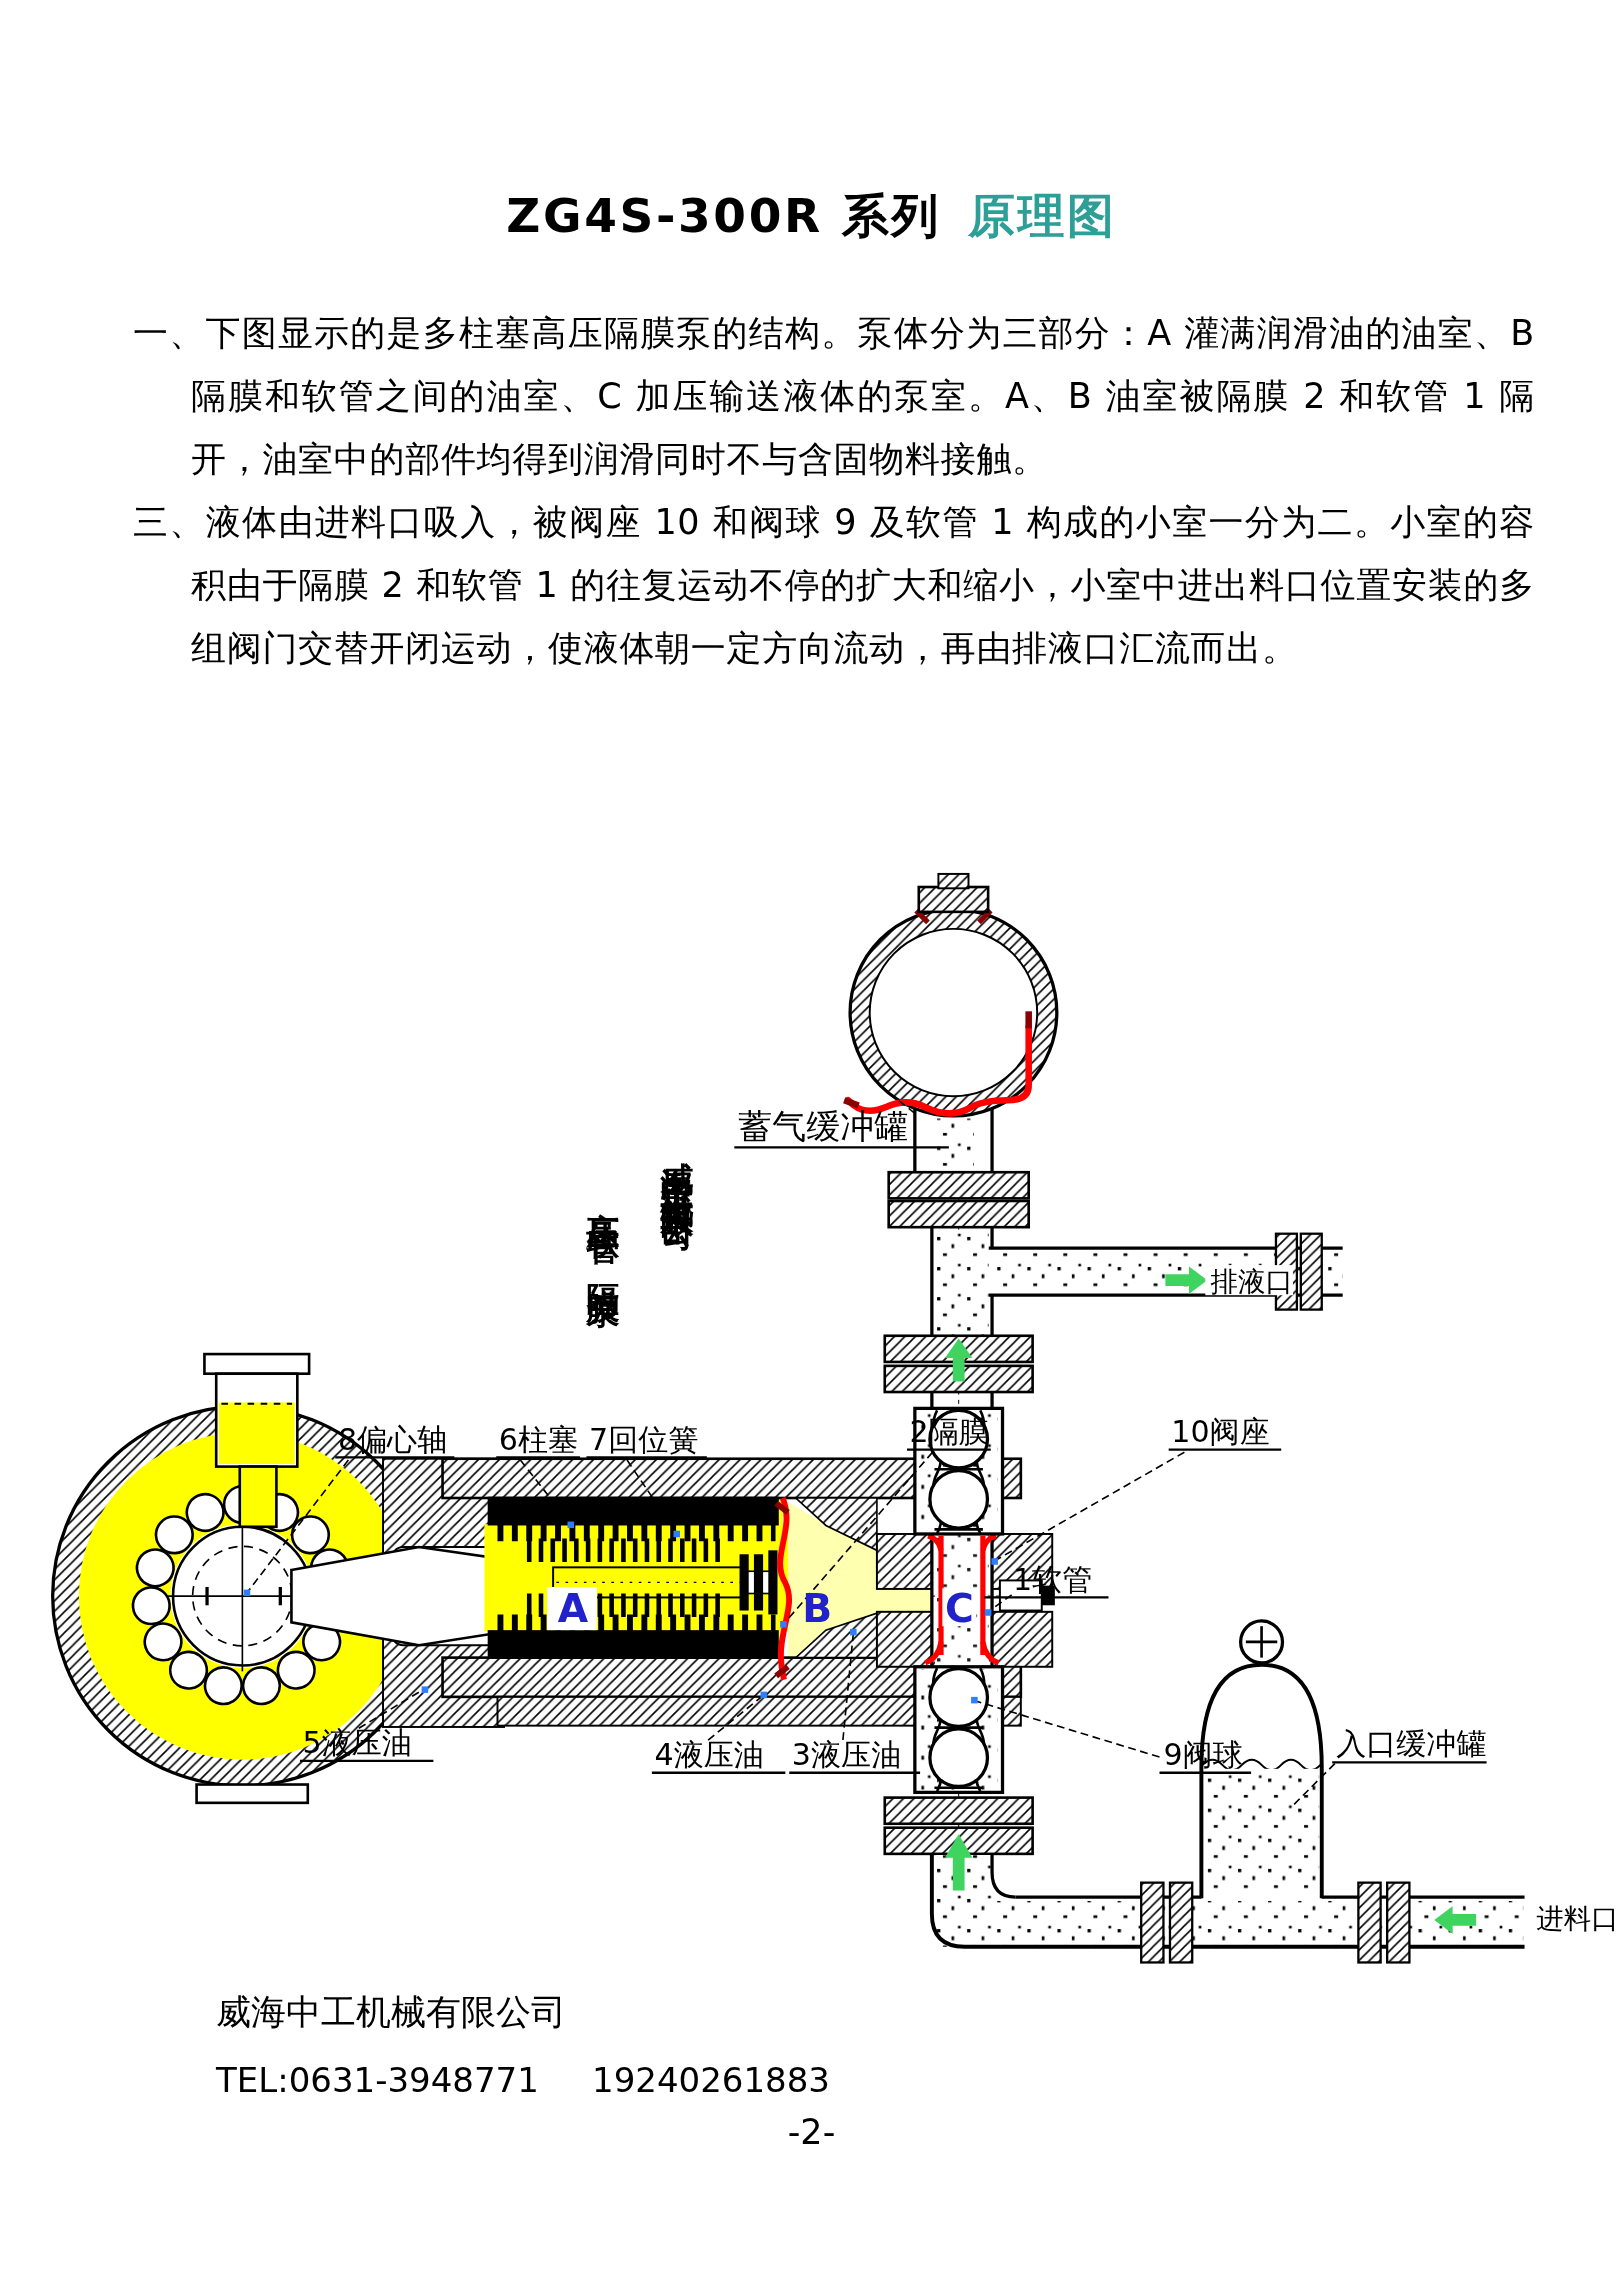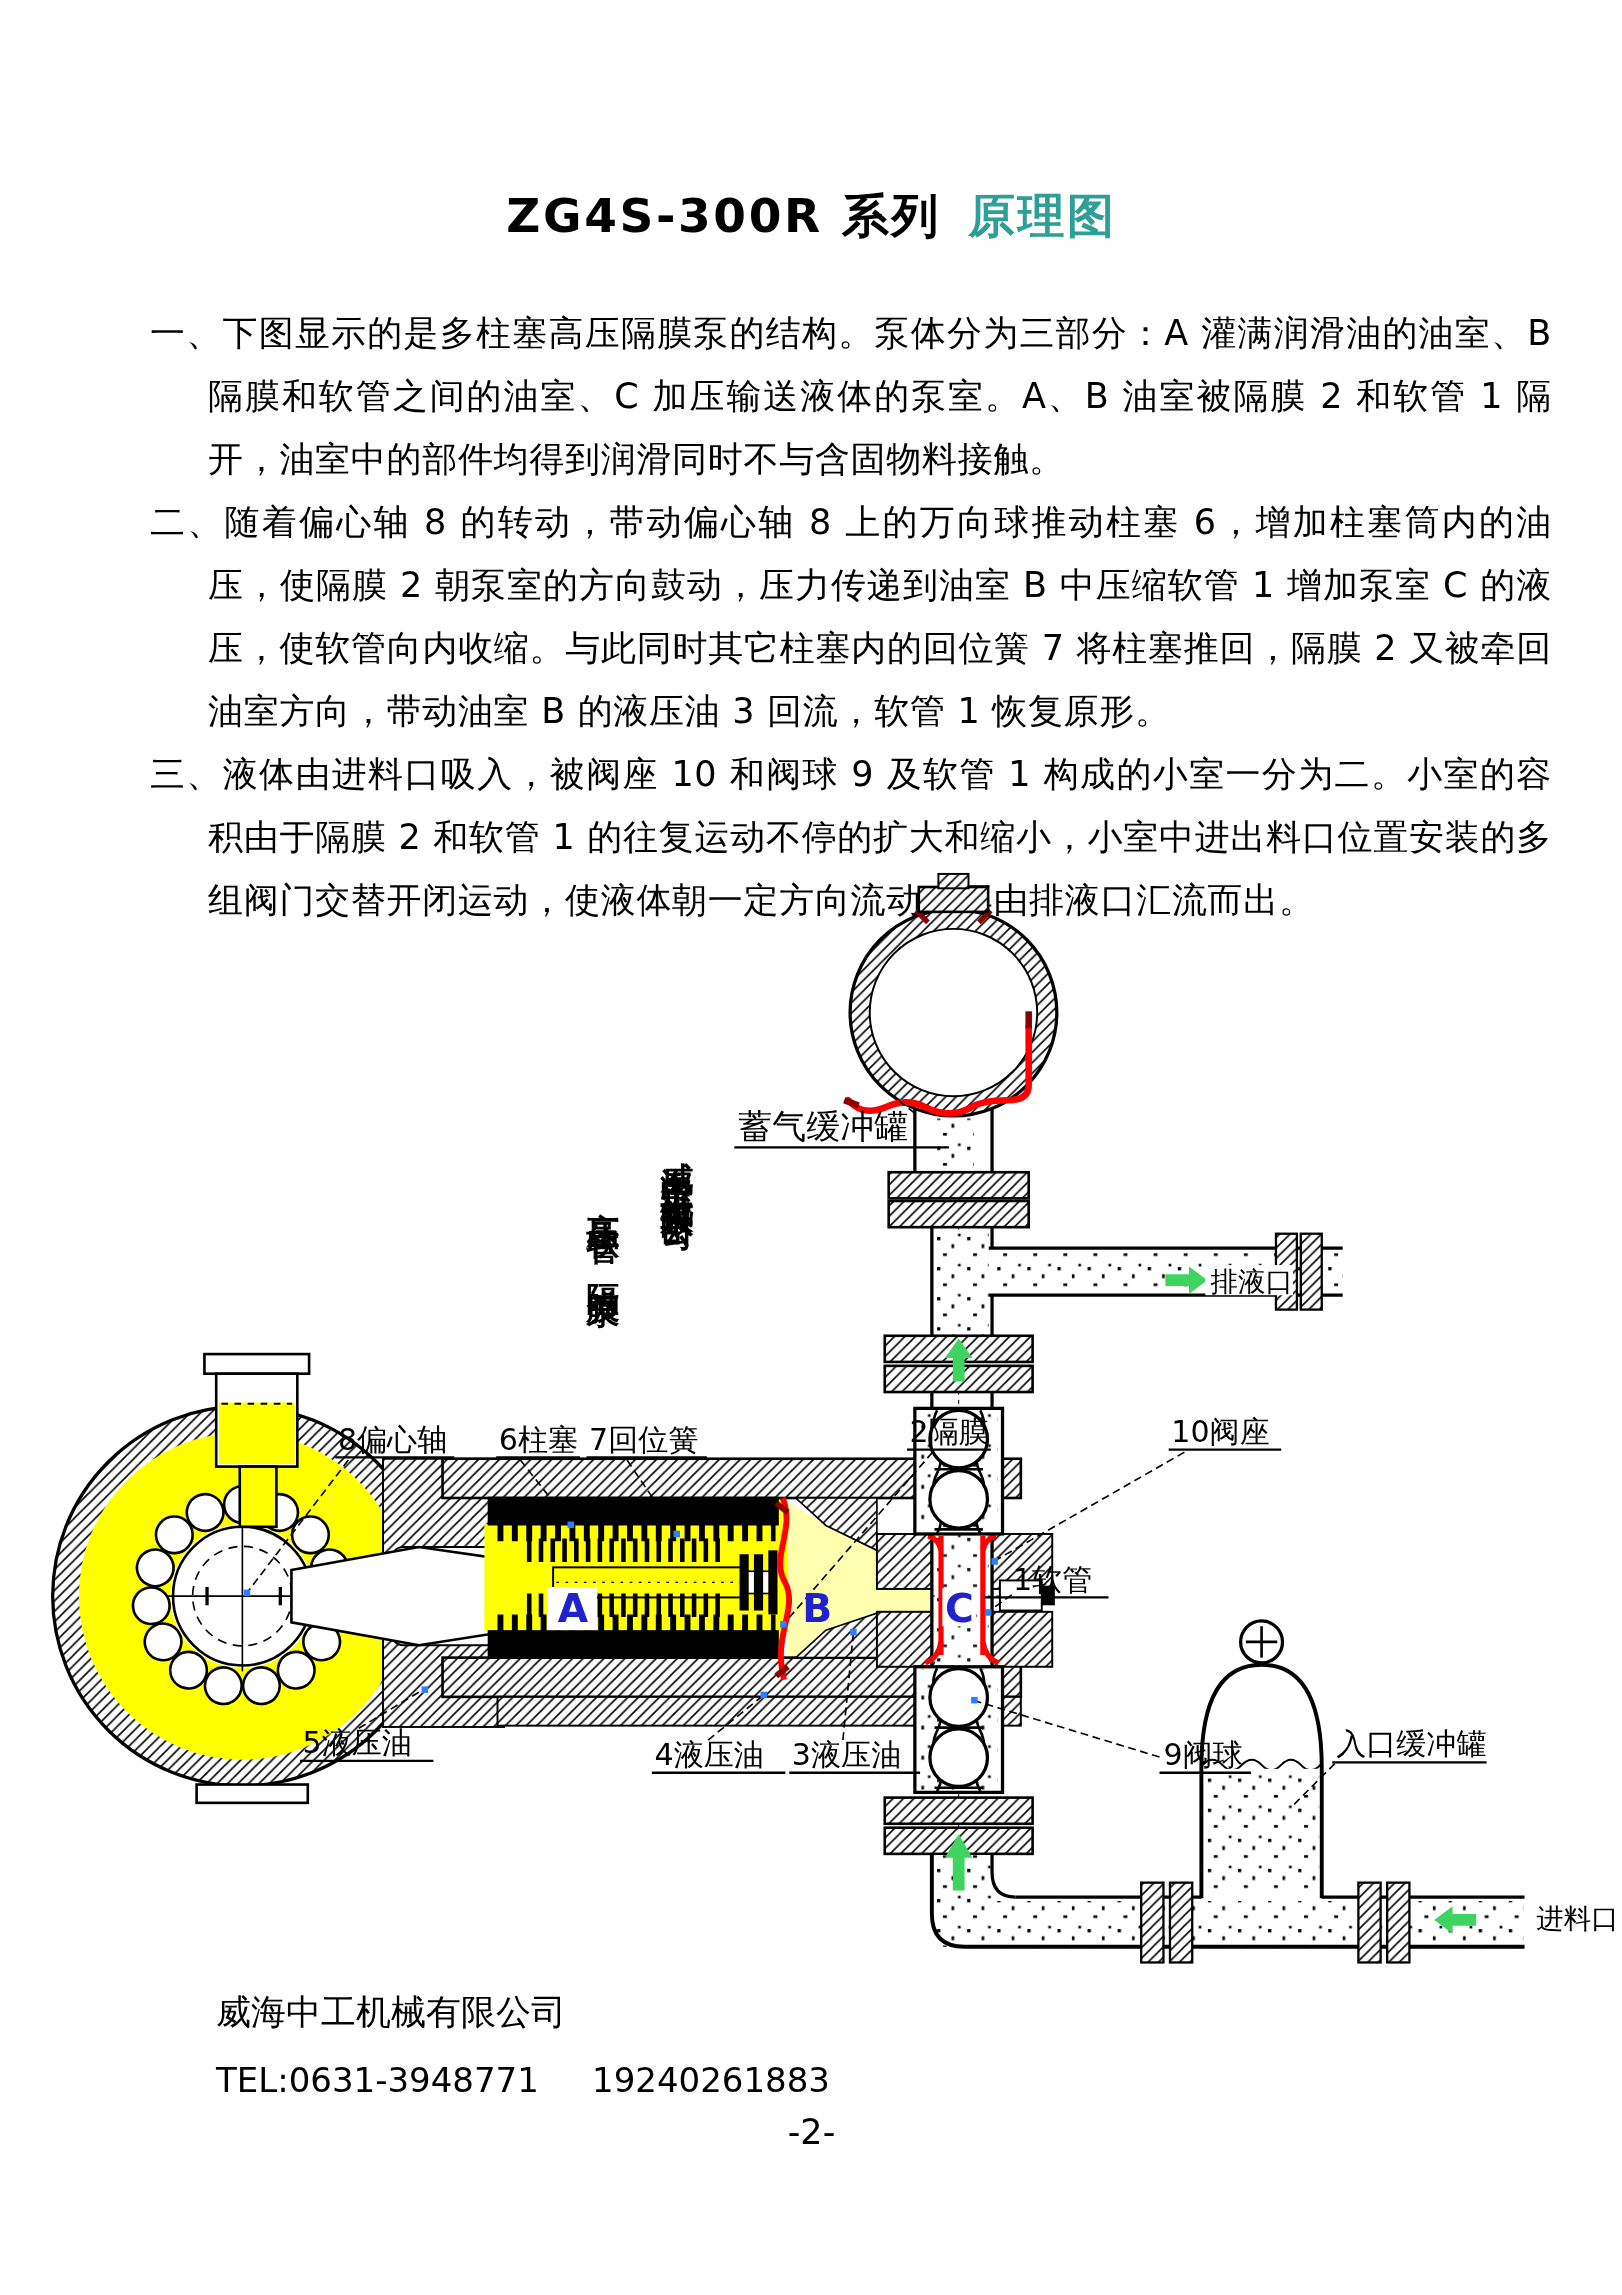--- a/index.html
+++ b/index.html
@@ -5,21 +5,21 @@
   html,body{margin:0;padding:0;background:#777;}
   #page{
     position:relative;width:1623px;height:2295px;background:#ffffff;
     font-family:"DejaVu Sans","Liberation Sans",sans-serif;color:#000;overflow:hidden;
   }
   #title{
     position:absolute;top:185px;left:0;width:1623px;text-align:center;
     font-size:47px;font-weight:bold;letter-spacing:2.6px;white-space:nowrap;
   }
   #title .hl{color:#2E9F97;margin-left:8px;}
-  #paras{position:absolute;top:302px;left:150px;width:1402px;}
+  #paras{position:absolute;top:302px;left:133px;width:1402px;}
   .para{
     font-size:35px;line-height:63px;text-align:justify;
     padding-left:58px;text-indent:-58px;letter-spacing:0.7px;
   }
   .num{display:inline;}
   #diagram-wrap{position:absolute;top:870px;left:0;width:1623px;height:1099px;}
   svg text{font-family:"DejaVu Sans","Liberation Sans",sans-serif;}
   .vtext{
     position:absolute;writing-mode:vertical-rl;text-orientation:upright;
     font-size:33px;font-weight:bold;letter-spacing:6.5px;white-space:nowrap;color:#000;
@@ -39,21 +39,20 @@
 <div id="page">
 
   <div id="title">
     <span>ZG4S-300R 系列</span>
     <span> </span>
     <span class="hl">原理图</span>
   </div>
 
   <div id="paras">
     <div class="para"><span class="num">一、</span><span>下图显示的是多柱塞高压隔膜泵的结构。泵体分为三部分：A 灌满润滑油的油室、B 隔膜和软管之间的油室、C 加压输送液体的泵室。A、B 油室被隔膜 2 和软管 1 隔开，油室中的部件均得到润滑同时不与含固物料接触。</span></div>
-    <div class="para"><span class="num">二、</span><span>随着偏心轴 8 的转动，带动偏心轴 8 上的万向球推动柱塞 6，增加柱塞筒内的油压，使隔膜 2 朝泵室的方向鼓动，压力传递到油室 B 中压缩软管 1 增加泵室 C 的液压，使软管向内收缩。与此同时其它柱塞内的回位簧 7 将柱塞推回，隔膜 2 又被牵回油室方向，带动油室 B 的液压油 3 回流，软管 1 恢复原形。</span></div>
     <div class="para"><span class="num">三、</span><span>液体由进料口吸入，被阀座 10 和阀球 9 及软管 1 构成的小室一分为二。小室的容积由于隔膜 2 和软管 1 的往复运动不停的扩大和缩小，小室中进出料口位置安装的多组阀门交替开闭运动，使液体朝一定方向流动，再由排液口汇流而出。</span></div>
   </div>
 
   <div id="diagram-wrap">
   <svg width="1623" height="1099" viewBox="0 0 2480 1680">
     <defs>
       <pattern id="hatch" width="16" height="16" patternUnits="userSpaceOnUse">
         <rect width="16" height="16" fill="#ffffff"></rect>
         <path d="M0,16 L16,0 M-4,4 L4,-4 M12,20 L20,12" stroke="#000" stroke-width="2.4"></path>
       </pattern>

